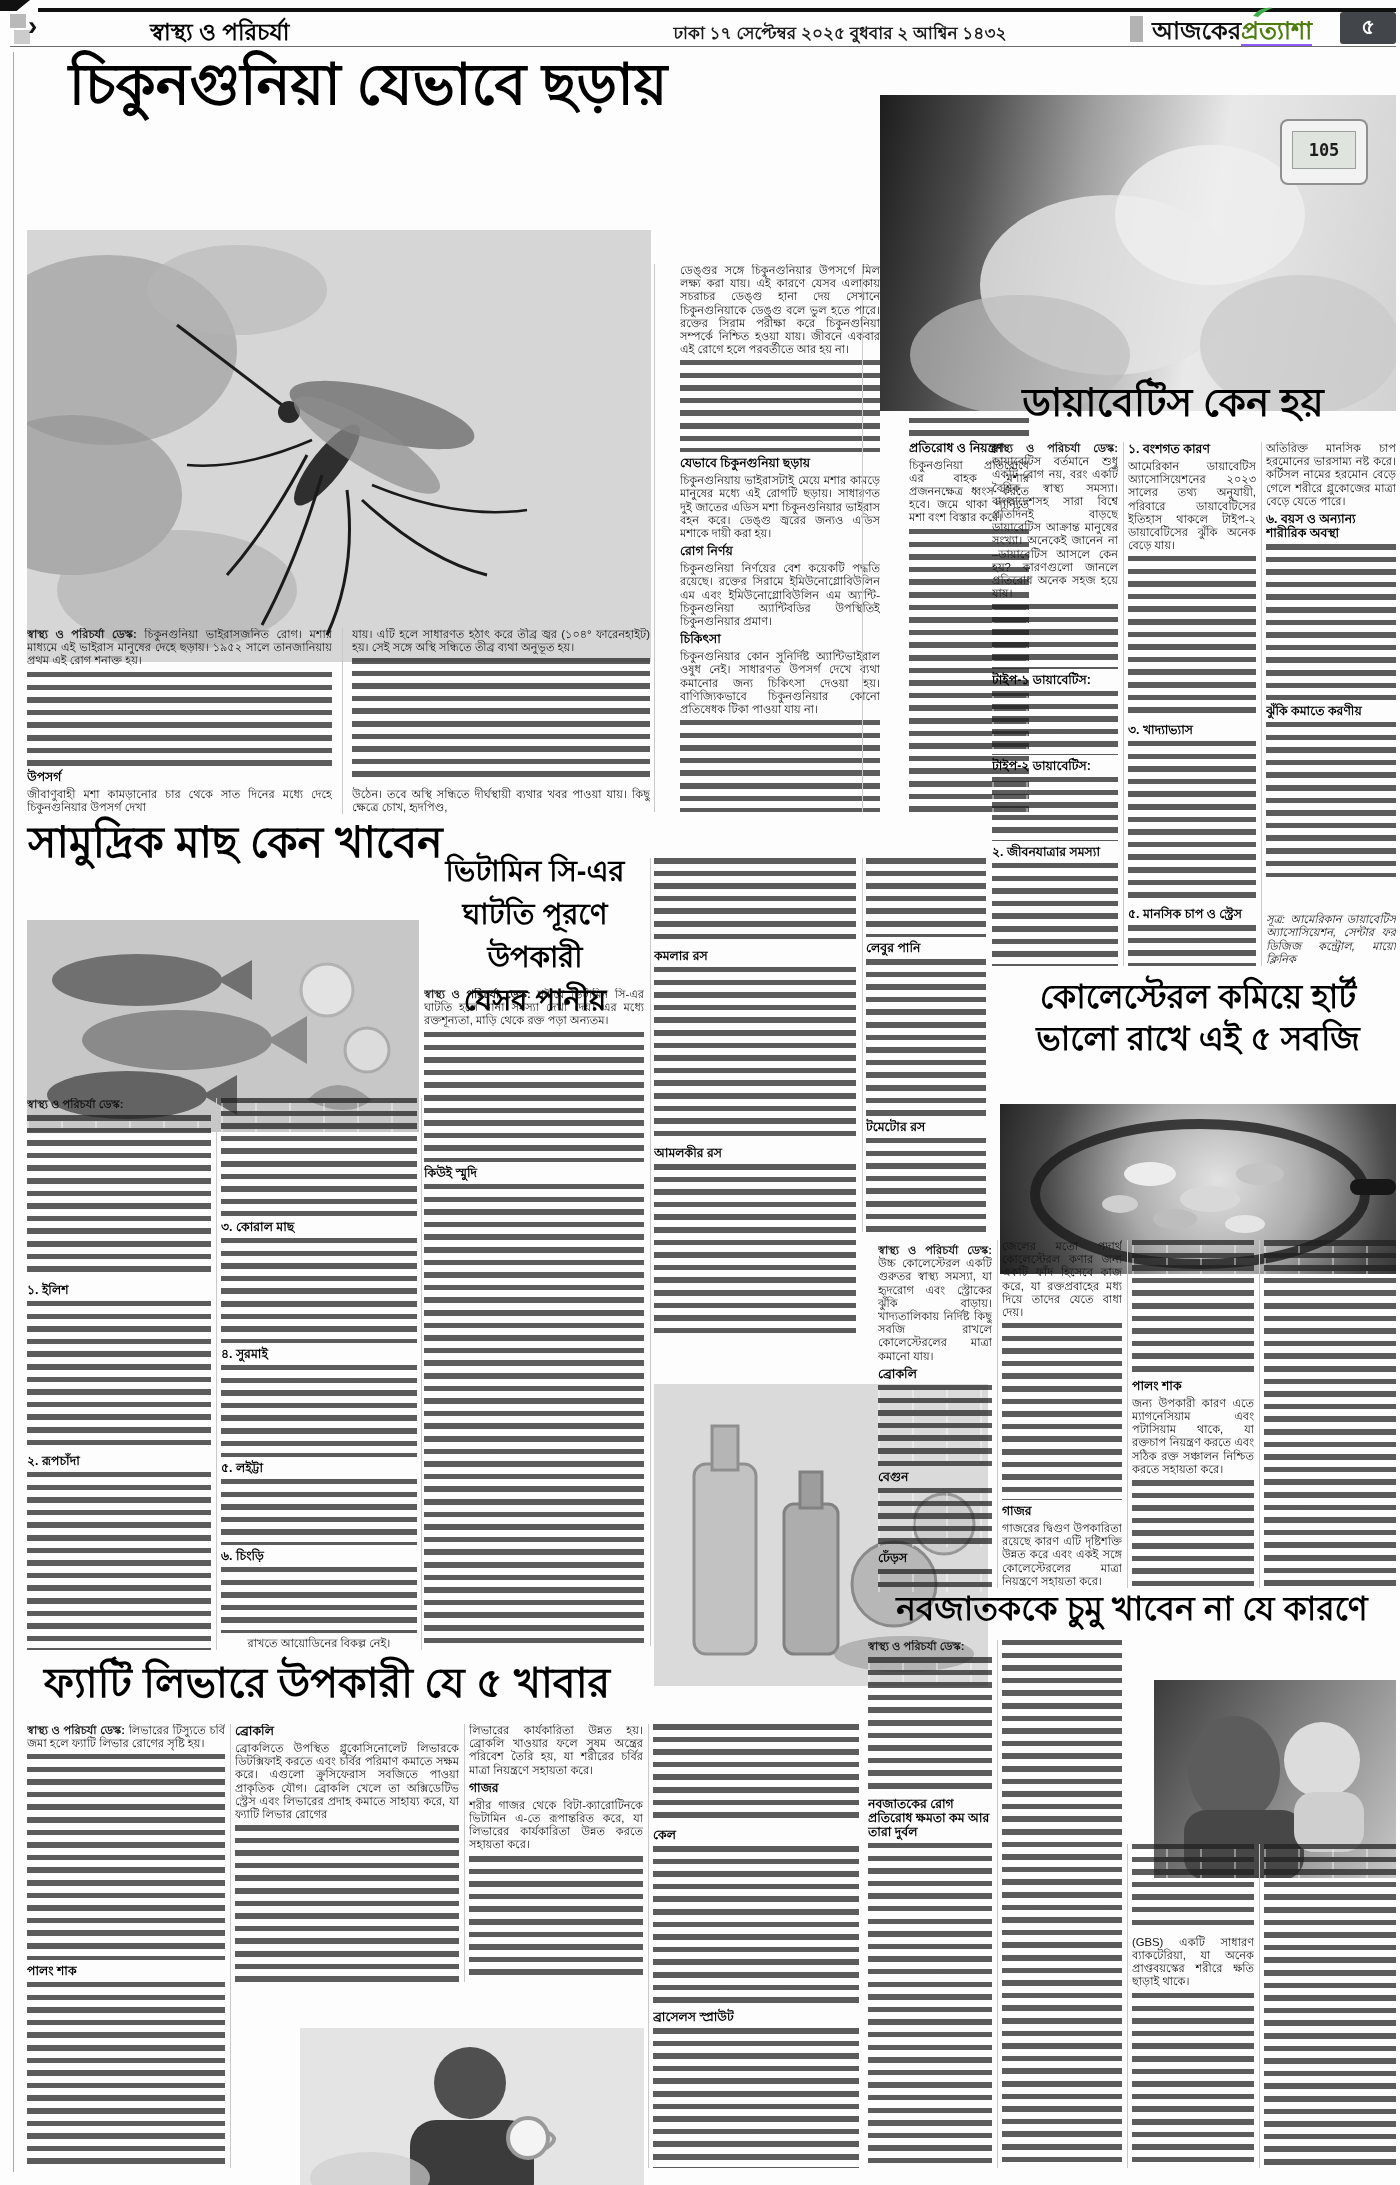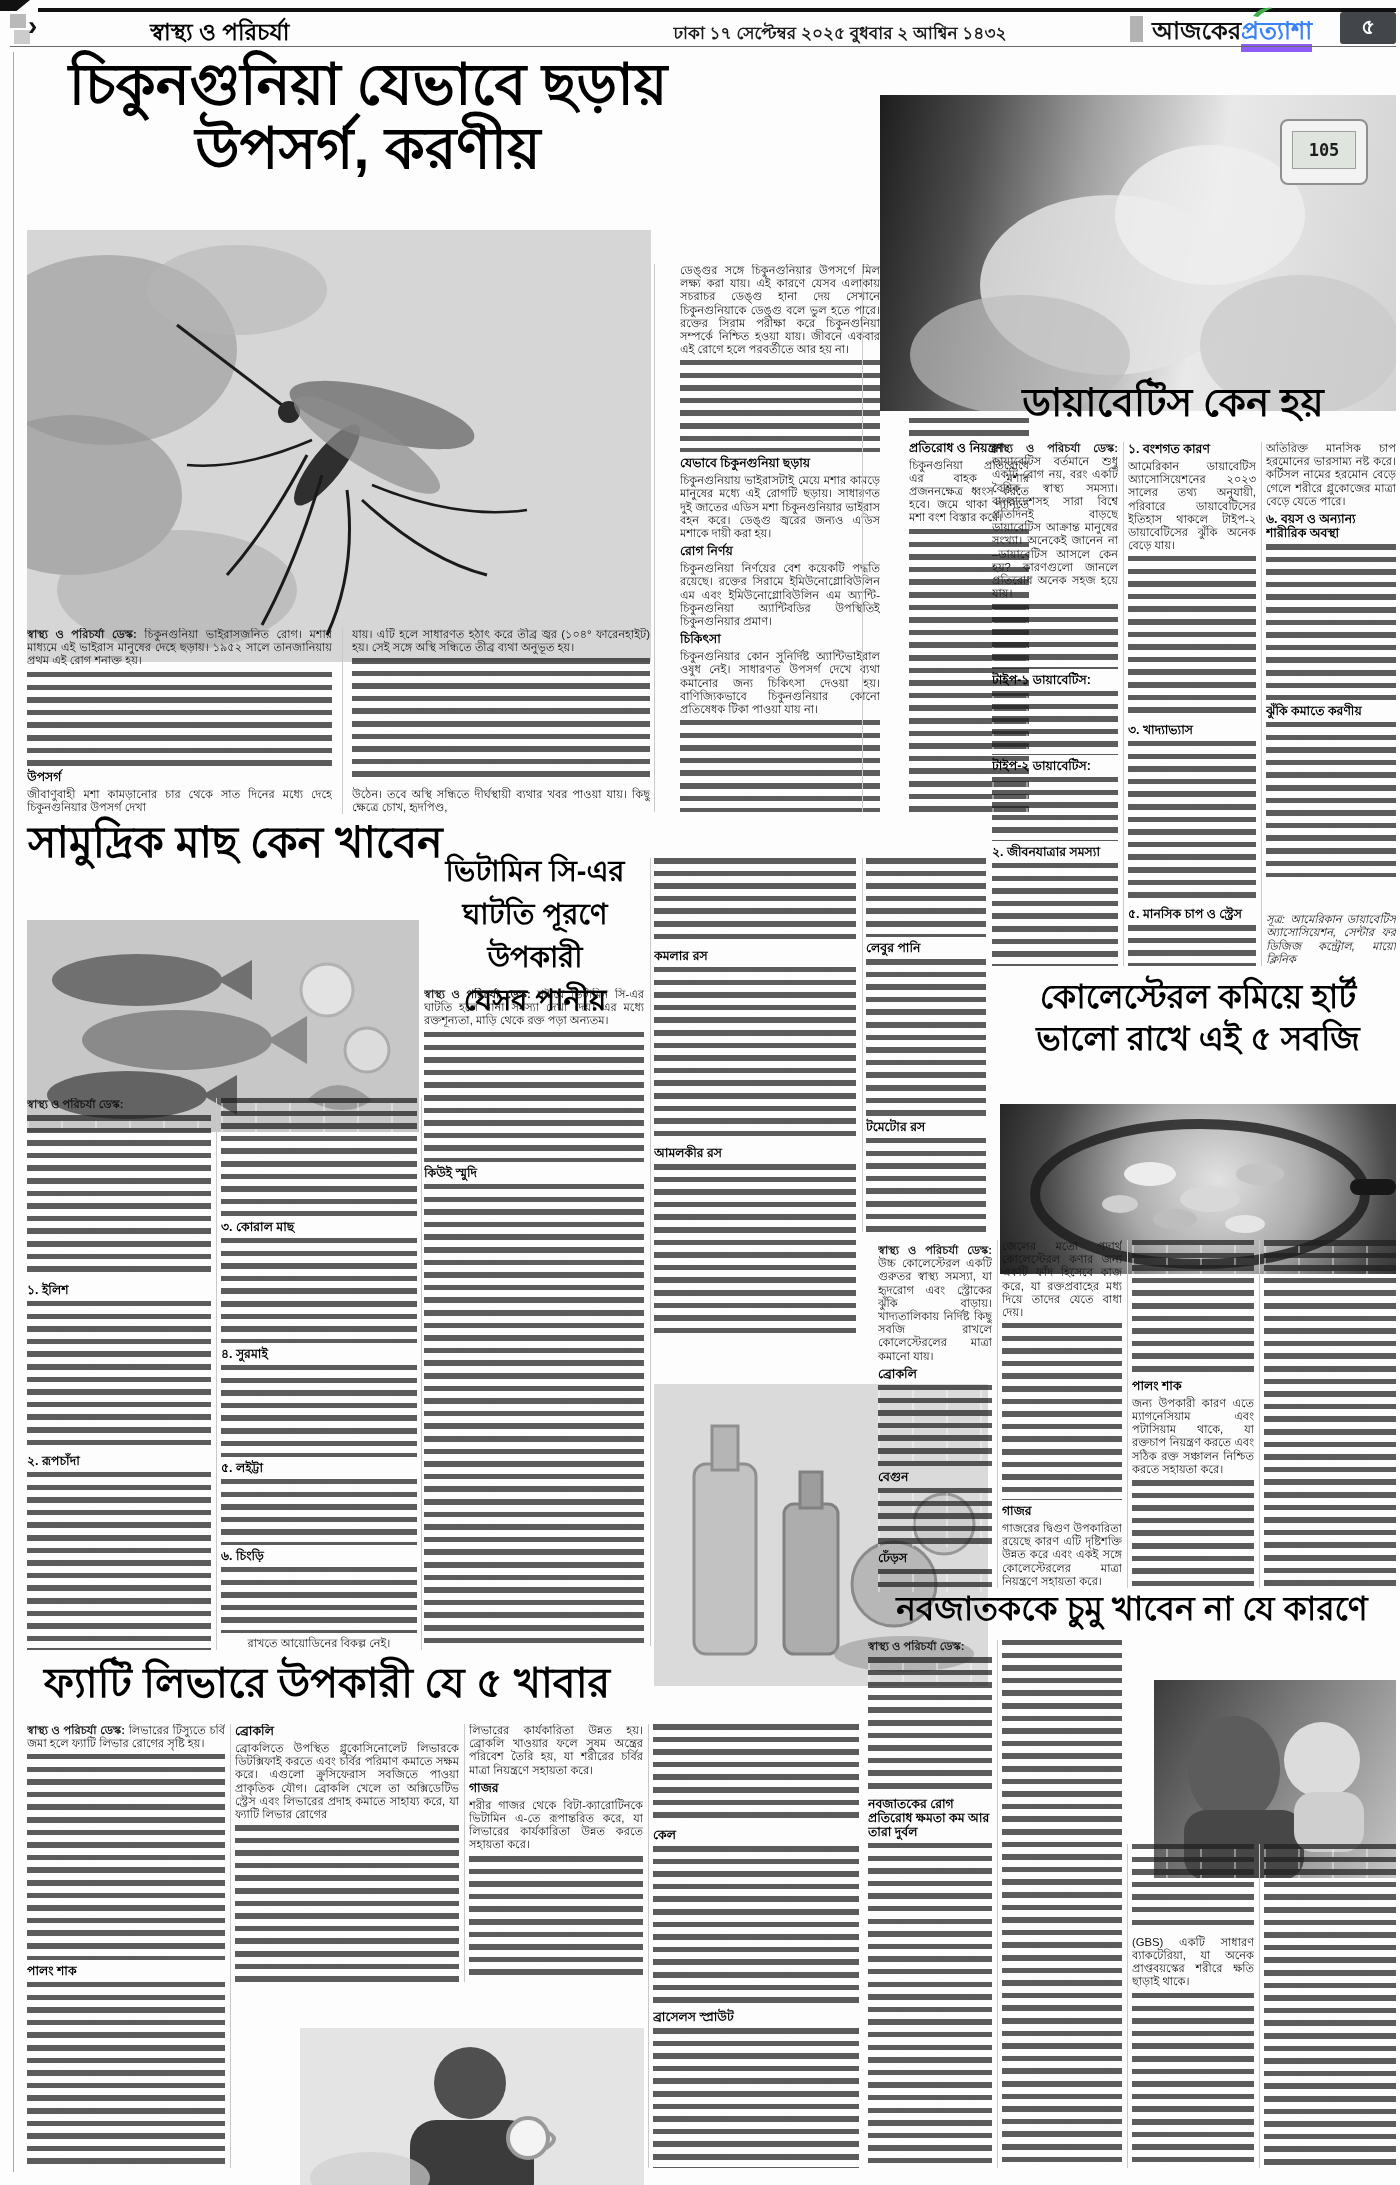--- a/index.html
+++ b/index.html
@@ -17,21 +17,21 @@
   .greek{flex:1 1 auto;min-height:10px;opacity:.72;
     background-image:
       repeating-linear-gradient(to bottom,#1f1f1f 0px,#1f1f1f 5.5px,transparent 5.5px,transparent 12.6px),
       repeating-linear-gradient(to right,rgba(253,253,253,.55) 0 1.6px,transparent 1.6px 34px);}
   
   .vr{position:absolute;width:1px;background:#c9c9c9;}
   
   .photo{position:absolute;background:#cfcfcf;overflow:hidden;margin-top:40px;}
   .photo svg{display:block;width:100%;height:100%;}
   
-  .brandRed{color:#3b82f6;border-bottom:8px solid #8b5cf6;}
+  .brandRed{color:#4d7c0f;border-bottom:2px solid #8b5cf6;}
   .pgBox{background:#42464a;color:#fff;display:flex;align-items:center;justify-content:center;
          font-size:21px;font-weight:700;border-radius:3px;}
   .meter{position:absolute;right:28px;top:24px;width:84px;height:62px;background:#f2f2f2;
          border:2px solid #8f8f8f;border-radius:8px;}
   .meter .scr{position:absolute;left:10px;top:10px;right:10px;bottom:14px;background:#dfe4df;
          border:1px solid #9aa09a;display:flex;align-items:center;justify-content:center;
          font-weight:700;font-size:17px;color:#1c1c1c;font-family:"DejaVu Sans Mono",monospace;}
 </style>
 </head>
 <body>
@@ -51,21 +51,20 @@
   </div>
   <svg class="abs" style="left:1252px;top:6px;" width="22" height="12" viewBox="0 0 22 12">
     <path d="M1 10 Q8 0 21 2 Q12 5 6 11 Z" fill="#3fae4a"></path>
   </svg>
   <div class="abs pgBox" style="left:1340px;top:12px;width:56px;height:32px;">৫</div>
   <div class="abs" style="left:10px;top:46px;width:1386px;height:1px;background:#6a6a6a;"></div>
   <div class="abs" style="left:13px;top:52px;width:1px;height:2120px;background:#a9a9a9;"></div>
 
   <div class="abs hl center" style="left:30px;top:52px;width:676px;font-size:57px;line-height:64px;">
     <div>চিকুনগুনিয়া যেভাবে ছড়ায়</div>
-    <div>উপসর্গ, করণীয়</div>
   </div>
 
   <div class="photo" style="left:27px;top:190px;width:624px;height:432px;background:#d6d6d6;">
     <svg viewBox="0 0 624 432">
       <ellipse cx="80" cy="120" rx="130" ry="95" fill="#a3a3a3" opacity="0.75"></ellipse>
       <ellipse cx="45" cy="265" rx="110" ry="80" fill="#949494" opacity="0.65"></ellipse>
       <ellipse cx="150" cy="360" rx="120" ry="60" fill="#ababab" opacity="0.55"></ellipse>
       <ellipse cx="210" cy="60" rx="90" ry="45" fill="#b5b5b5" opacity="0.6"></ellipse>
       <line x1="255" y1="175" x2="150" y2="95" stroke="#1c1c1c" stroke-width="3"></line>
       <circle cx="262" cy="182" r="11" fill="#2a2a2a"></circle>

